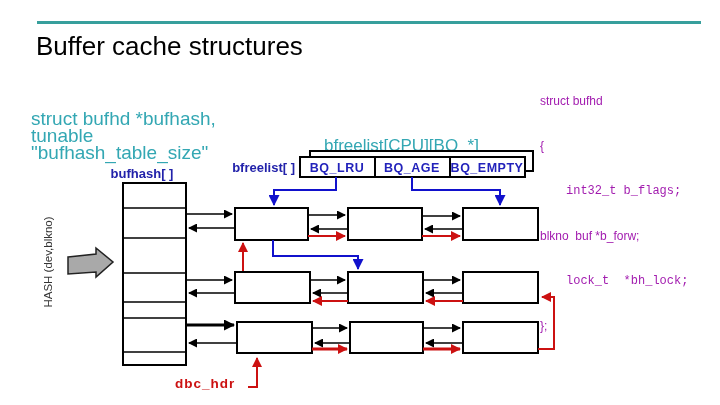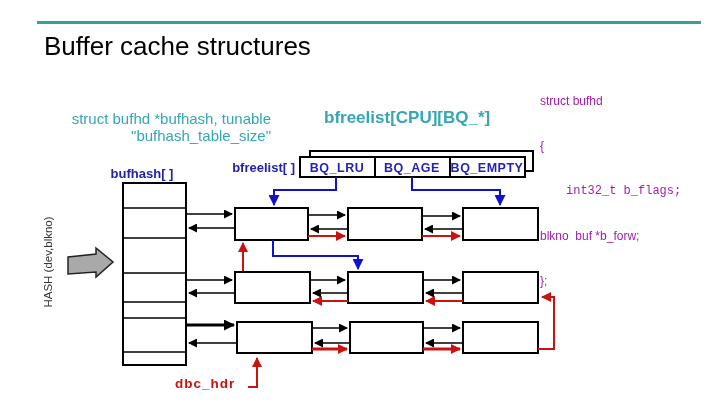--- a/index.html
+++ b/index.html
@@ -2,23 +2,23 @@
 <html><head>
 <meta charset="utf-8">
 <style>
   html,body{margin:0;padding:0;}
   body{
     width:720px;height:405px;position:relative;background:#ffffff;
     font-family:"Liberation Sans",sans-serif;overflow:hidden;
   }
   .abs{position:absolute;}
   .top-rule{left:37px;top:21px;width:664px;height:3px;background:#379f9c;}
-  .slide-title{left:44px;top:31px;font-size:26px;color:#000;letter-spacing:0px;}
-  .note-left{left:31px;top:110px;width:240px;font-size:15px;line-height:17px;color:#33a7b3;text-align:right;}
-  .bfreelist-heading{left:324px;top:108px;font-size:17px;font-weight:bold;color:#33a7b3;}
+  .slide-title{left:36px;top:31px;font-size:26px;color:#000;letter-spacing:0px;}
+  .note-left{left:31px;top:110px;width:240px;font-size:19px;line-height:17px;color:#33a7b3;}
+  .bfreelist-heading{left:324px;top:136px;font-size:17px;font-weight:normal;color:#33a7b3;}
   .code-block{left:540px;top:64px;font-size:12px;line-height:15px;color:#a21caf;white-space:pre;}
   .code-line{display:block;}
   .code-line.indent{padding-left:26px;font-family:Liberation Mono, monospace;}
   svg text{font-family:"Liberation Sans",sans-serif;}
   .lbl-blue{font-weight:bold;font-size:13px;fill:#2222aa;}
   .lbl-q{font-weight:bold;font-size:12.5px;fill:#2222bb;letter-spacing:0.5px;}
   .lbl-red{font-weight:bold;font-size:13.5px;fill:#cc1111;letter-spacing:1px;}
   .lbl-hash{font-size:11.5px;fill:#333333;}
 </style>
 </head>
@@ -33,20 +33,21 @@
   <span class="code-line">"bufhash_table_size"</span>
 </div>
 
 <div class="abs bfreelist-heading">bfreelist[CPU][BQ_*]</div>
 
 <div class="abs code-block">
   <span class="code-line">struct bufhd</span>
   <span class="code-line">{</span>
   <span class="code-line indent">int32_t b_flags;</span>
   <span class="code-line">blkno  buf *b_forw;</span>
+  <span class="code-line indent">lock_t  *bh_lock;</span>
   <span class="code-line">};</span>
 </div>
 
 <svg class="abs" style="left:0;top:0" width="720" height="405" viewBox="0 0 720 405">
   <defs>
     <marker id="ab" markerWidth="10" markerHeight="9" refX="8" refY="4.5" orient="auto" markerUnits="userSpaceOnUse">
       <path d="M0,0 L9,4.5 L0,9 z" fill="#000000"></path>
     </marker>
     <marker id="ab3" markerWidth="12" markerHeight="11" refX="10" refY="5.5" orient="auto" markerUnits="userSpaceOnUse">
       <path d="M0,0 L11,5.5 L0,11 z" fill="#000000"></path>

